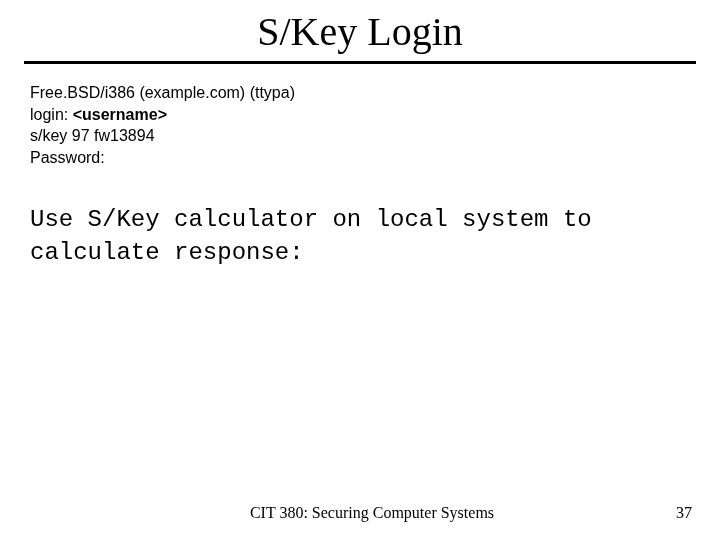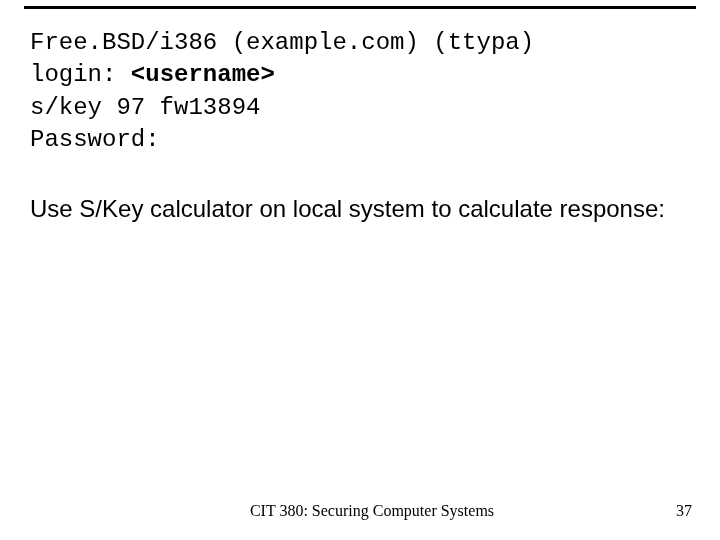--- a/index.html
+++ b/index.html
@@ -26,27 +26,27 @@
   }
   .rule {
     border: none;
     border-top: 3px solid #000;
     margin: 6px 24px 0 24px;
   }
   .body {
     margin: 18px 30px 0 30px;
   }
   .mono {
-    font-family: Liberation Mono, monospace;
-    font-size: 24px;
+    font-family: Liberation Sans, sans-serif;
+    font-size: 16px;
     line-height: 1.35;
     white-space: pre;
   }
   .serif {
-    font-family: Liberation Sans, sans-serif;
+    font-family: Liberation Mono, monospace;
     font-size: 24px;
     line-height: 1.35;
   }
   .block2 {
     margin-top: 36px;
   }
   .bold {
     font-weight: bold;
   }
   .footer-left {
@@ -63,20 +63,21 @@
     right: 28px;
     font-size: 16px;
     font-family: Liberation Serif, serif;
   }
 </style>
 </head>
 <body>
 
 <div class="slide">
 
+  <div class="title">S/Key Login</div>
   <hr class="rule">
 
   <div class="body">
 
     <div class="mono"><span>Free.BSD/i386 (example.com) (ttypa)</span>
 <span>login: </span><span class="bold">&lt;username&gt;</span>
 <span>s/key 97 fw13894</span>
 <span>Password:</span></div>
 
     <div class="block2">

